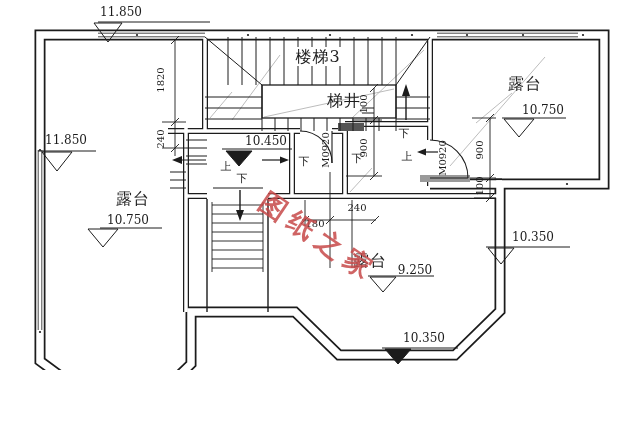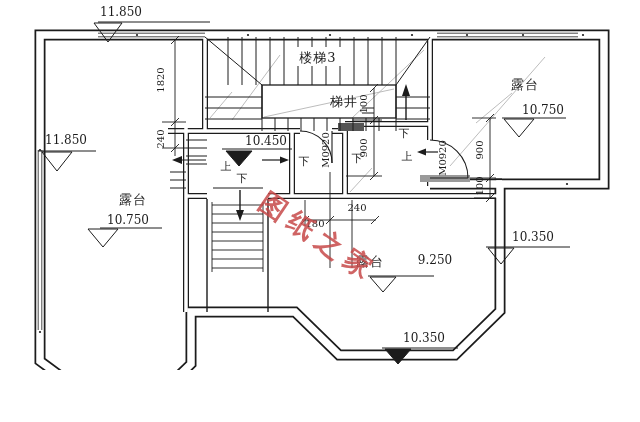--- a/index.html
+++ b/index.html
@@ -1,21 +1,21 @@
 <!DOCTYPE html>
 <html><head>
 <meta charset="utf-8">
 <style>
   html,body{margin:0;padding:0;background:#fff;}
   #stage{position:relative;width:640px;height:370px;background:#ffffff;overflow:hidden;
          font-family:"DejaVu Serif","Liberation Serif",serif;}
   #planSvg{position:absolute;left:0;top:0;}
   .lbl{position:absolute;transform:translate(-50%,-50%);font-size:12px;color:#1c1c1c;
        white-space:nowrap;line-height:1;}
-  .cjk{font-size:13px;letter-spacing:1px;}
+  .cjk{font-size:16px;letter-spacing:1px;}
   .dim{font-size:10px;}
   .rot{transform:translate(-50%,-50%) rotate(-90deg);}
   .dir{font-size:11px;}
   .wm{position:absolute;left:272px;top:184px;transform:rotate(34deg);transform-origin:0 0;
       font-size:27px;font-weight:700;letter-spacing:7px;color:#c74a4a;opacity:0.85;
       white-space:nowrap;}
 </style>
 </head>
 <body>
 
@@ -183,21 +183,21 @@
 <div class="lbl" style="left:121px;top:12px;">11.850</div>
 <div class="lbl" style="left:66px;top:140px;">11.850</div>
 
 <div class="lbl cjk" style="left:133px;top:199px;">露台</div>
 <div class="lbl" style="left:128px;top:220px;">10.750</div>
 
 <div class="lbl cjk" style="left:525px;top:84px;">露台</div>
 <div class="lbl" style="left:543px;top:110px;">10.750</div>
 
 <div class="lbl cjk" style="left:370px;top:261px;">露台</div>
-<div class="lbl" style="left:415px;top:260px;margin-left:20px;">9.250</div>
+<div class="lbl" style="left:415px;top:270px;">9.250</div>
 
 <div class="lbl" style="left:266px;top:141px;">10.450</div>
 <div class="lbl" style="left:533px;top:237px;">10.350</div>
 <div class="lbl" style="left:424px;top:338px;">10.350</div>
 
 <div class="lbl cjk" style="left:318px;top:57px;">楼梯3</div>
 <div class="lbl cjk" style="left:344px;top:101px;">梯井</div>
 
 <div class="lbl dim rot" style="left:161px;top:80px;">1820</div>
 <div class="lbl dim rot" style="left:161px;top:139px;">240</div>

